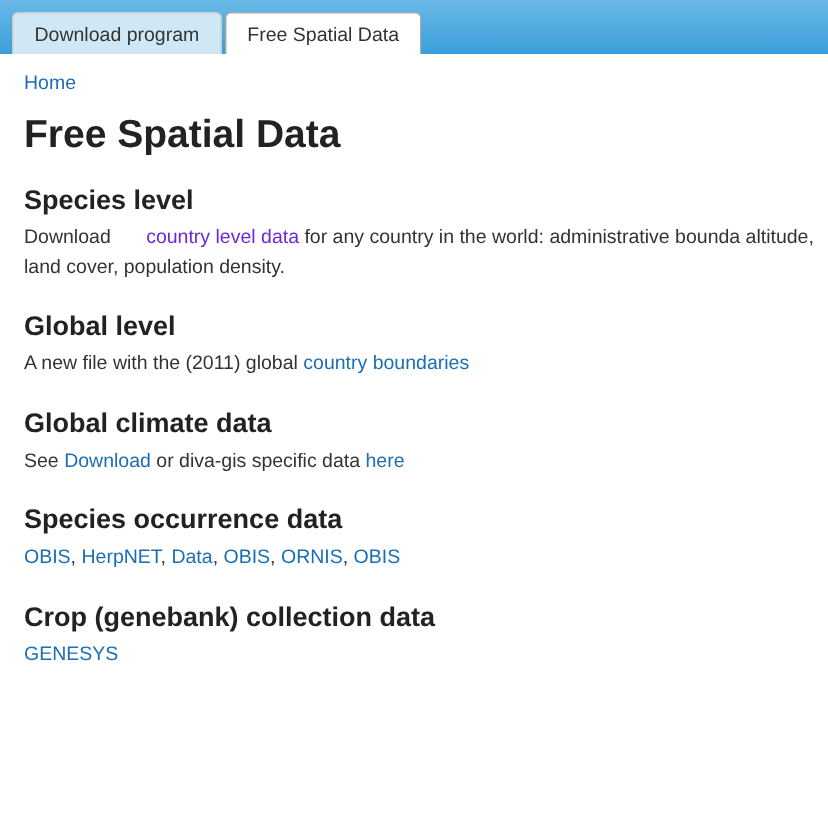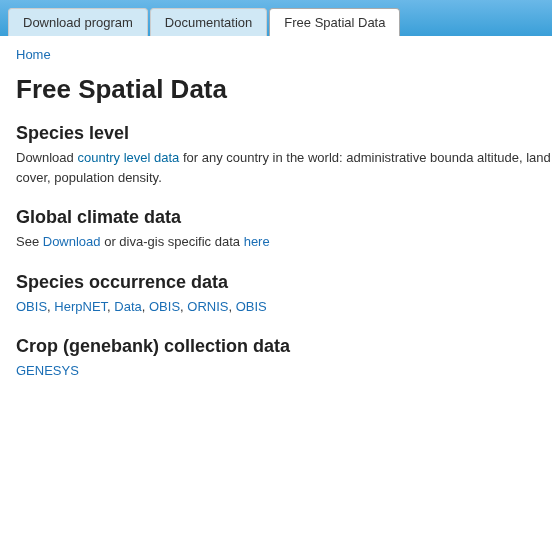--- a/index.html
+++ b/index.html
@@ -70,37 +70,35 @@
       font-weight: bold;
       color: #222;
       margin-bottom: 4px;
     }
     .section-body {
       font-size: 13px;
       color: #333;
       line-height: 1.5;
     }
     .link-red {
-      color: #0369a1;
+      color: #6d28d9;
       text-decoration: none;
+      margin-left: 20px;
     }
     .link-blue {
       color: #1a6eb5;
       text-decoration: none;
     }
   </style>
 </head>
 <body>
 
 <div class="tab-bar">
   <div class="tab">
     <span>Download program</span>
-  </div>
-  <div class="tab">
-    <span>Documentation</span>
   </div>
   <div class="tab active">
     <span>Free Spatial Data</span>
   </div>
 </div>
 
 <div class="content">
 
   <div class="breadcrumb">
     <a href="#">Home</a>
@@ -108,20 +106,26 @@
 
   <div class="page-title">Free Spatial Data</div>
 
   <div class="section">
     <div class="section-title">Species level</div>
     <div class="section-body">
       Download <a href="#" class="link-red">country level data</a> for any country in the world: administrative bounda altitude, land cover, population density.
     </div>
   </div>
 
+  <div class="section">
+    <div class="section-title">Global level</div>
+    <div class="section-body">
+      A new file with the (2011) global <a href="#" class="link-blue">country boundaries</a>
+    </div>
+  </div>
 
   <div class="section">
     <div class="section-title">Global climate data</div>
     <div class="section-body">
       See <a href="#" class="link-blue">Download</a> or diva-gis specific data <a href="#" class="link-blue">here</a>
     </div>
   </div>
 
   <div class="section">
     <div class="section-title">Species occurrence data</div>

